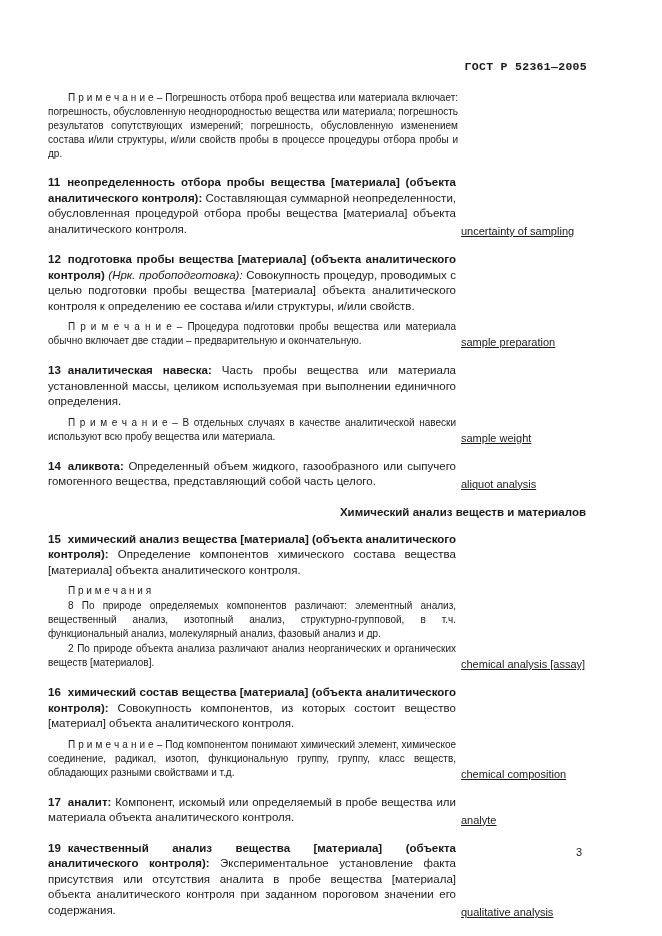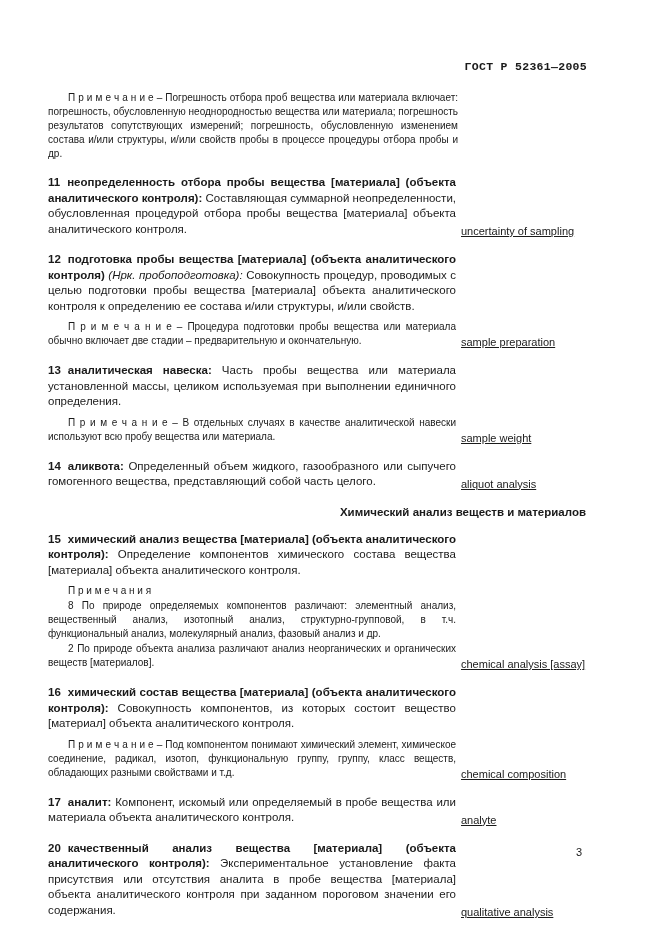--- a/index.html
+++ b/index.html
@@ -97,21 +97,21 @@
 
     <div class="row section-row">
       <div class="col-main">
         <p class="def"><b class="term"><span class="sec-num">17</span><span>аналит:</span></b> <span>Компонент, искомый или определяемый в пробе вещества или материала объекта аналитического контроля.</span></p>
       </div>
       <div class="col-side"><span>analyte</span></div>
     </div>
 
     <div class="row section-row">
       <div class="col-main">
-        <p class="def"><b class="term"><span class="sec-num">20</span><span>качественный анализ вещества [материала] (объекта аналитического контроля):</span></b> <span>Экспериментальное установление факта присутствия или отсутствия аналита в пробе вещества [материала] объекта аналитического контроля при заданном пороговом значении его содержания.</span></p>
+        <p class="def"><b class="term"><span class="sec-num">19</span><span>качественный анализ вещества [материала] (объекта аналитического контроля):</span></b> <span>Экспериментальное установление факта присутствия или отсутствия аналита в пробе вещества [материала] объекта аналитического контроля при заданном пороговом значении его содержания.</span></p>
       </div>
       <div class="col-side"><span>qualitative analysis</span></div>
     </div>
 
   </div>
 
   <div class="page-number">3</div>
 </div>
 
 </body></html>

